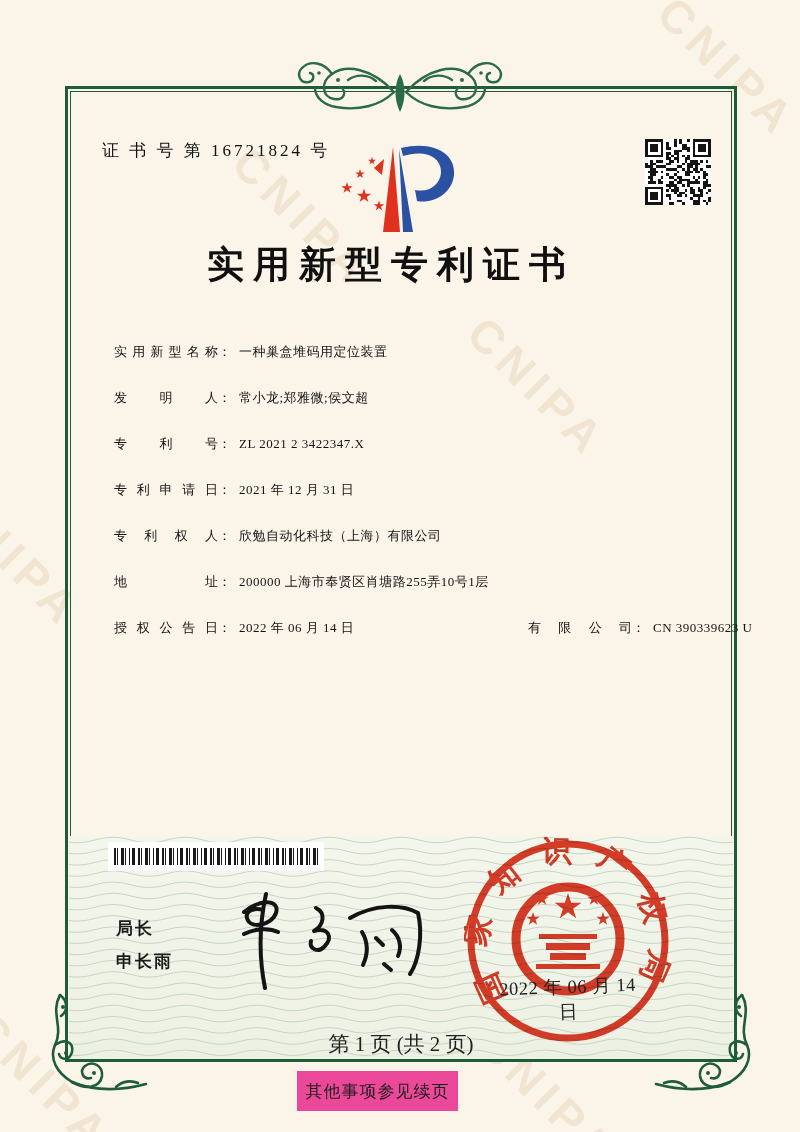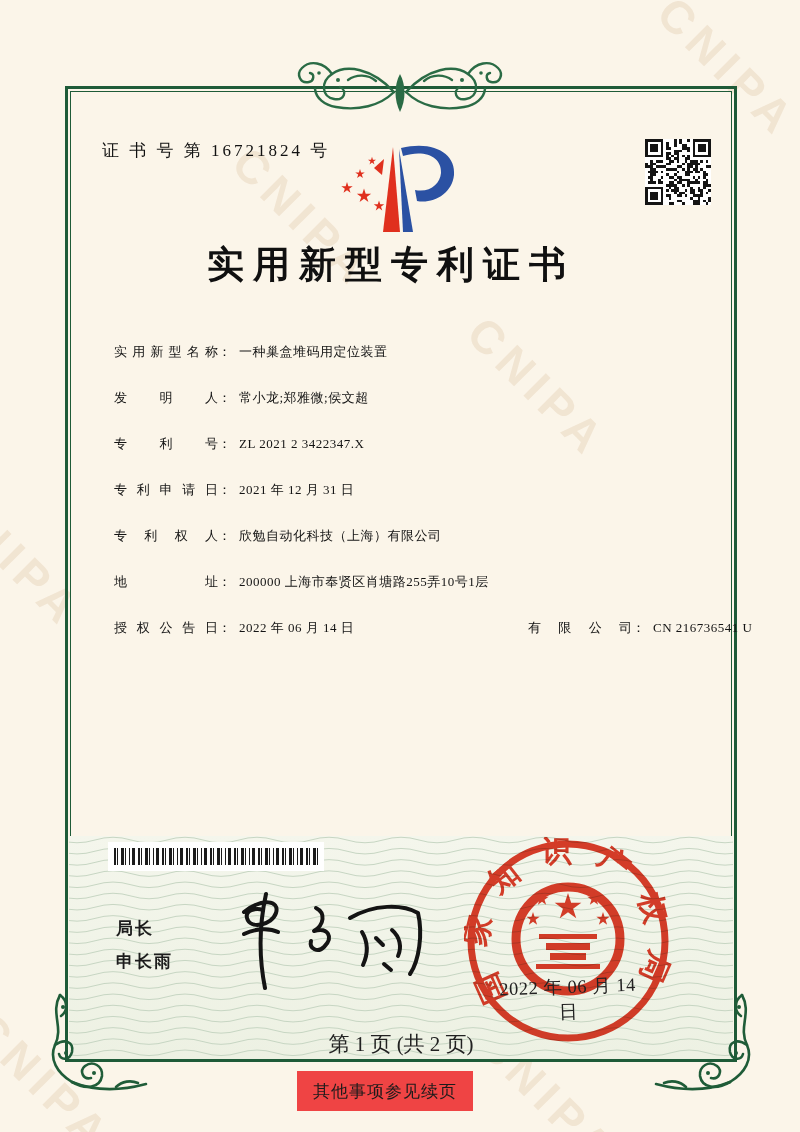--- a/index.html
+++ b/index.html
@@ -83,21 +83,21 @@
   .seal-date{
     position:absolute;left:492px;top:974px;width:152px;text-align:center;z-index:4;
     font-size:18.5px;color:#222;transform:rotate(-2deg);letter-spacing:0.5px;
   }
   
   .page-info{
     position:absolute;left:65px;top:1030px;width:672px;text-align:center;
     font-size:21px;z-index:2;color:#222;
   }
   .cont-strip{
-    position:absolute;left:297px;top:1071px;width:176px;height:40px;background:#ef4444;
+    position:absolute;left:297px;top:1071px;width:161px;height:40px;background:#ec4899;
     z-index:2;display:flex;align-items:center;justify-content:center;
   }
   .cont-strip span{font-size:17px;letter-spacing:1px;color:#1b1b1b;}
 </style>
 </head>
 <body>
 
 <div class="wm" style="left:215px;top:190px;">CNIPA</div>
 <div class="wm" style="left:640px;top:40px;">CNIPA</div>
 <div class="wm" style="left:450px;top:360px;">CNIPA</div>
@@ -508,21 +508,21 @@
 </div>
 <div class="field-row" style="top:527px;">
   <span class="flabel">专利权人</span><span class="fcolon">：</span><span class="fvalue">欣勉自动化科技（上海）有限公司</span>
 </div>
 <div class="field-row" style="top:573px;">
   <span class="flabel">地址</span><span class="fcolon">：</span><span class="fvalue">200000 上海市奉贤区肖塘路255弄10号1层</span>
 </div>
 <div class="field-row" style="top:619px;">
   <span class="flabel">授权公告日</span><span class="fcolon">：</span><span class="fvalue">2022 年 06 月 14 日</span>
   <span class="grant-pair">
-    <span class="flabel">有限公司</span><span class="fcolon">：</span><span class="fvalue">CN 216736541 U</span>
+    <span class="flabel">有限公司</span><span class="fcolon">：</span><span class="fvalue">CN 390339623 U</span>
   </span>
 </div>
 
 <div class="bodytext">
 </div>
 
 <div class="barcode-wrap">
   <div class="barcode"></div>
 </div>
 

